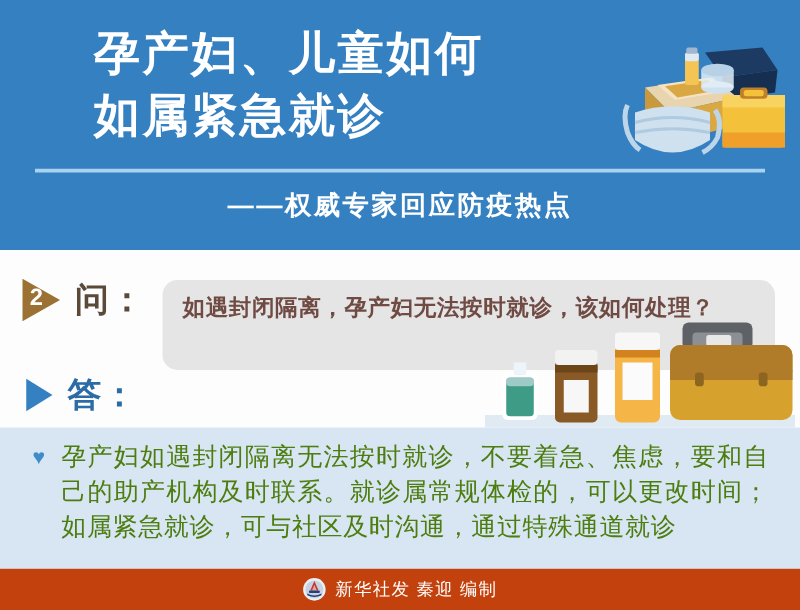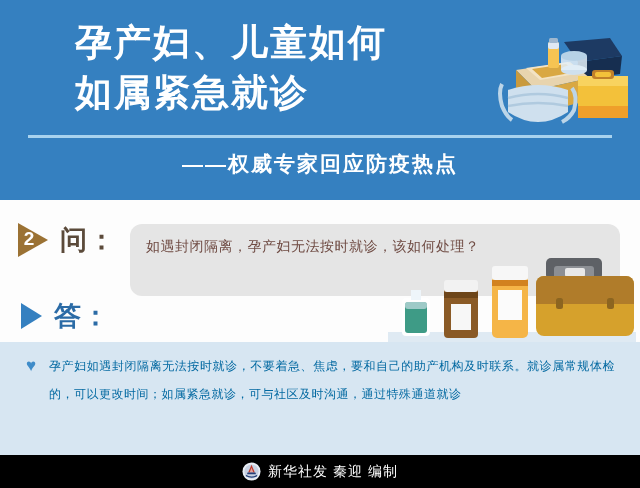--- a/index.html
+++ b/index.html
@@ -125,22 +125,22 @@
     top: 224px;
     width: 490px;
     height: 72px;
     background: #e5e5e5;
     border-radius: 12px;
     box-sizing: border-box;
     padding: 9px 14px 0 16px;
   }
   .q-text {
     color: #6f4b43;
-    font-size: 14px;
-    font-weight: normal;
+    font-size: 18px;
+    font-weight: bold;
     line-height: 26px;
     letter-spacing: 0.5px;
   }
 
   
   .a-row {
     position: absolute;
     left: 18px;
     top: 298px;
     display: flex;
@@ -188,34 +188,34 @@
     height: 15px;
     color: #3f8cc9;
     font-size: 17px;
     line-height: 15px;
   }
   .answer-text {
     position: absolute;
     left: 49px;
     top: 352px;
     width: 566px;
-    color: #0369a1;
-    font-size: 12px;
+    color: #4d7c0f;
+    font-size: 20px;
     line-height: 28px;
     letter-spacing: 0.5px;
     text-align: justify;
   }
 
   
   .footer {
     position: absolute;
     left: 0; top: 455px;
     width: 640px;
     height: 33px;
-    background: #000000;
+    background: #c2410c;
     display: flex;
     align-items: center;
     justify-content: center;
   }
   .footer-logo {
     width: 19px;
     height: 19px;
     margin-right: 7px;
     flex: none;
   }

